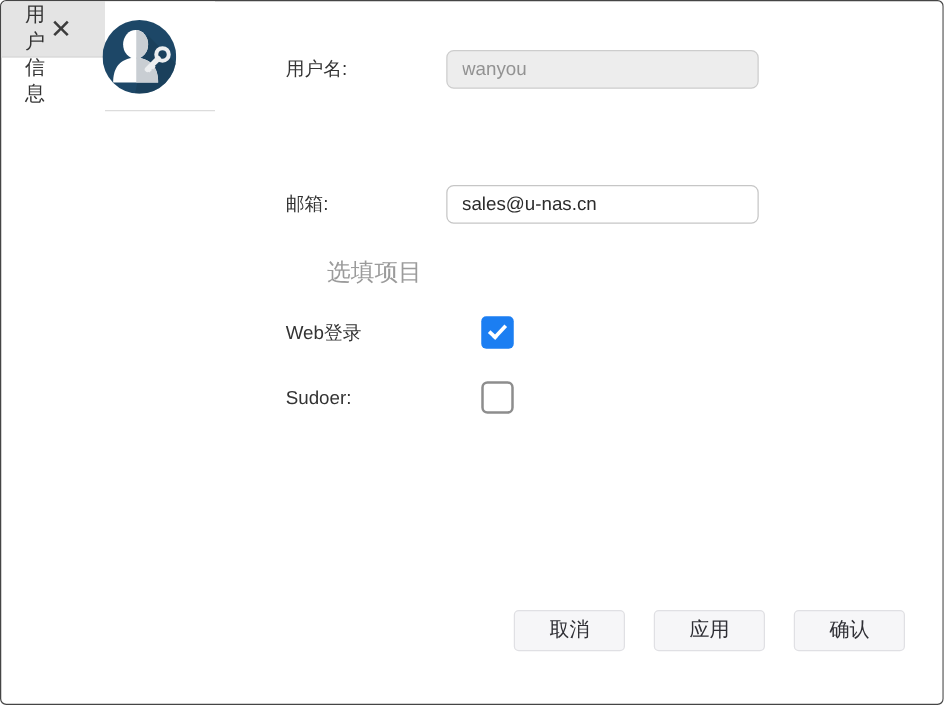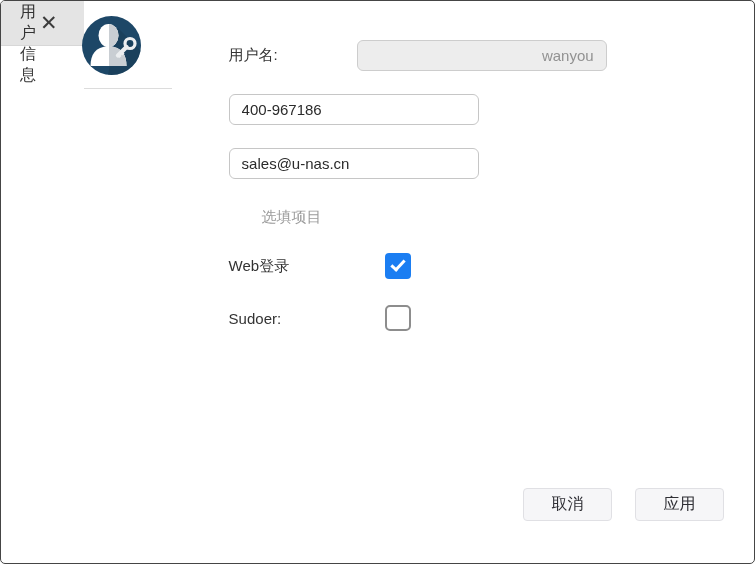--- a/index.html
+++ b/index.html
@@ -46,23 +46,23 @@
   .field-row:nth-of-type(4) { margin-bottom:20px; }
   .field-label { width:128px; font-size:15px; color:#333; }
   .field-input {
     width:250px; height:31px;
     border:1px solid #c6c6c6; border-radius:6px;
     padding:0 12px; font-size:15px; color:#2b2b2b;
     background:#fff; outline:none;
     font-family:"Liberation Sans","DejaVu Sans",sans-serif;
   }
   .field-input:disabled, .field-input.disabled {
-    background:#ededed; border-color:#cdcdcd; color:#929292;text-align:right;
+    background:#ededed; border-color:#cdcdcd; color:#929292;
   }
-  .field-hint { font-size:15px; color:#9b9b9b; margin-left:33px; }
+  .field-hint { font-size:19px; color:#9b9b9b; margin-left:33px; }
 
   .check-row { display:flex; align-items:center; height:26px; margin-bottom:26px;gap:28px; }
   .check-row .field-label { width:128px; }
   .checkbox {
     width:26px; height:26px; border-radius:4px; cursor:pointer;
     display:flex; align-items:center; justify-content:center;
   }
   .checkbox.checked { background:#1b7ef2; }
   .checkbox.unchecked { background:#fff; border:2px solid #8d8d8d; border-radius:5px; }
   .checkmark {
@@ -132,24 +132,24 @@
   </div>
 
   <div class="body">
 
     <div class="field-row">
       <span class="field-label">用户名:</span>
       <input class="field-input disabled" disabled="" value="wanyou" style="">
     </div>
 
     <div class="field-row">
-      <input class="field-input" value="400-967186" style="">
     </div>
 
     <div class="field-row">
+      <span class="field-label">邮箱:</span>
       <input class="field-input" value="sales@u-nas.cn" style="">
     </div>
 
     <div class="field-row">
       <span class="field-hint">选填项目</span>
     </div>
 
     <div class="check-row">
       <span class="field-label">Web登录</span>
       <span class="checkbox checked">
@@ -158,16 +158,17 @@
     </div>
 
     <div class="check-row">
       <span class="field-label">Sudoer:</span>
       <span class="checkbox unchecked"></span>
     </div>
 
     <div class="footer">
       <button class="btn">取消</button>
       <button class="btn">应用</button>
+      <button class="btn">确认</button>
     </div>
 
   </div>
 </div>
 
 </body></html>

